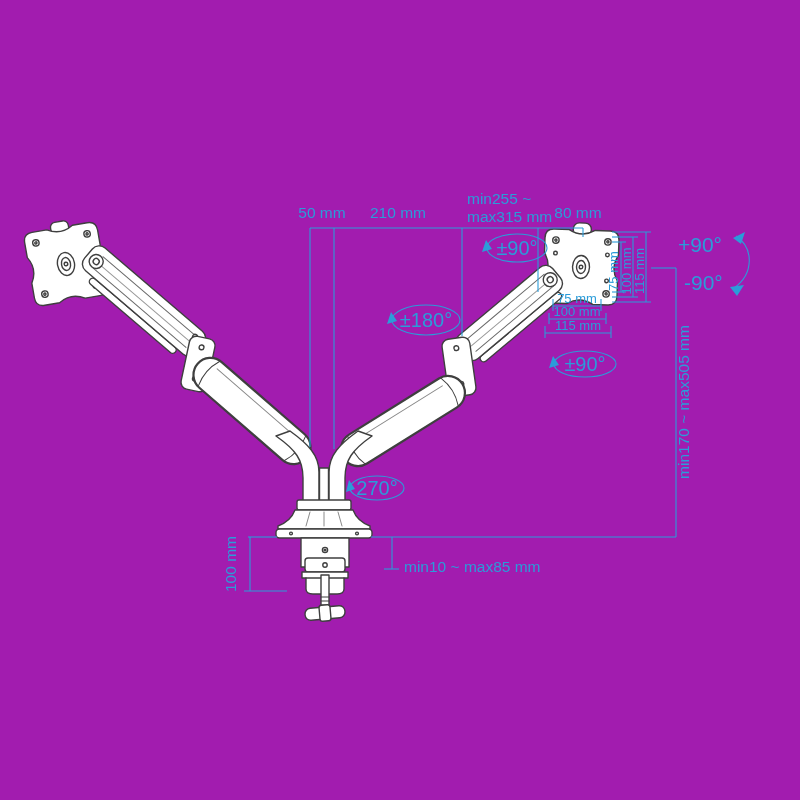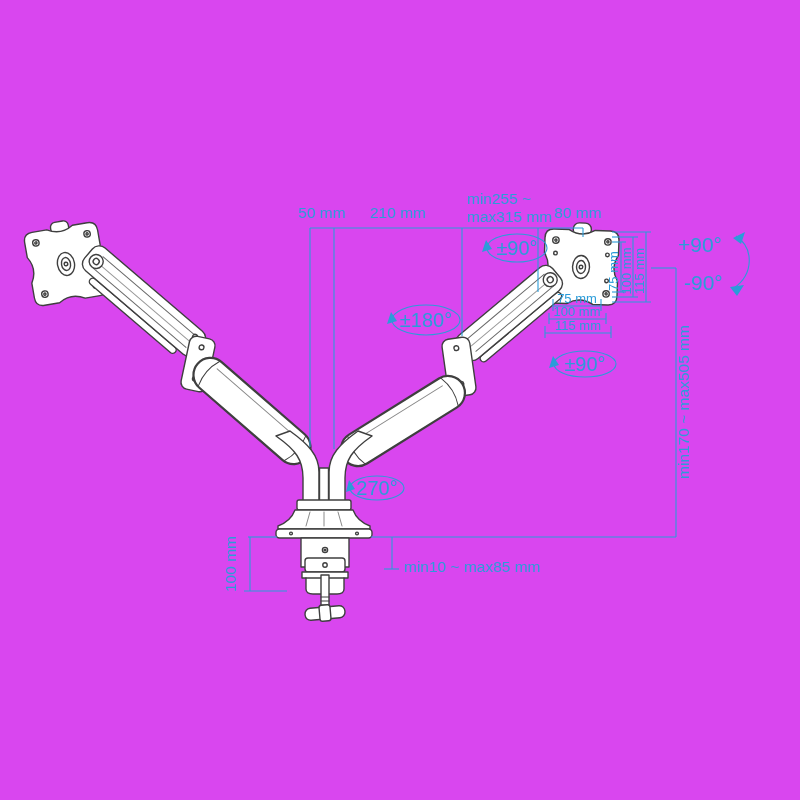--- a/index.html
+++ b/index.html
@@ -1,16 +1,16 @@
 <!DOCTYPE html>
 <html><head>
 <meta charset="utf-8">
 <style>
   html,body{margin:0;padding:0;background:#ffffff;}
-  .stage{width:800px;height:800px;position:relative;background:#d946ef;overflow:hidden;
+  .stage{width:800px;height:800px;position:relative;background:#a21caf;overflow:hidden;
          font-family:"Liberation Sans", sans-serif;}
   svg text{font-family:"Liberation Sans", sans-serif;}
   .dimtxt{font-size:15.5px;fill:#2b9cd9;}
   .smalltxt{font-size:13px;fill:#2b9cd9;}
   .rottxt{font-size:20px;fill:#2b9cd9;}
   .bigrot{font-size:21px;fill:#2b9cd9;}
 </style>
 </head>
 <body>
 

